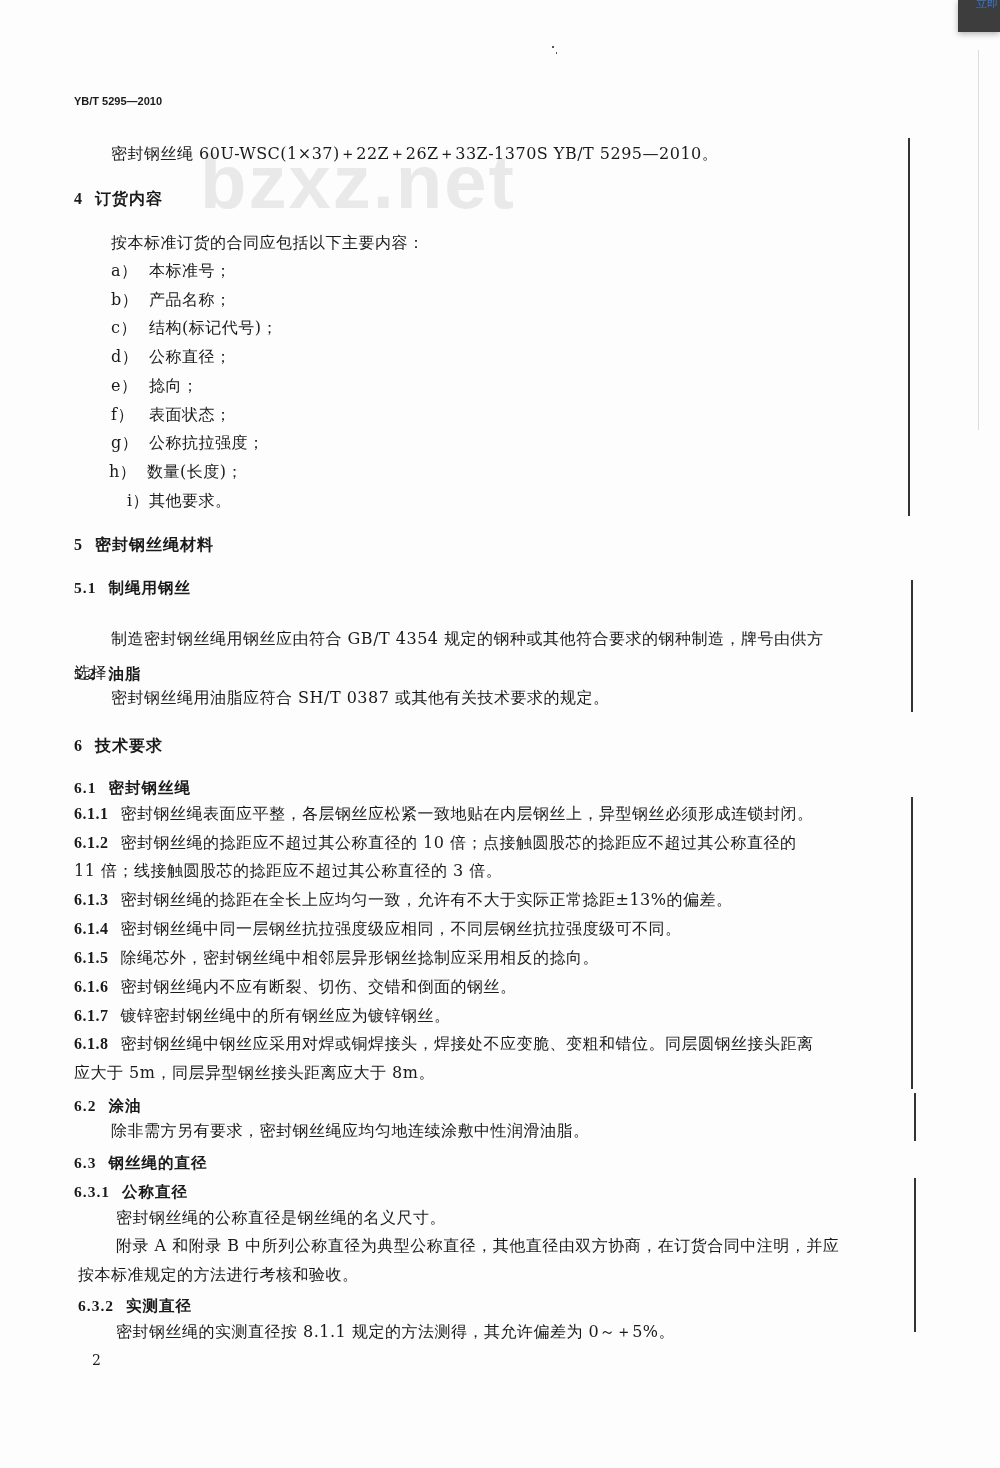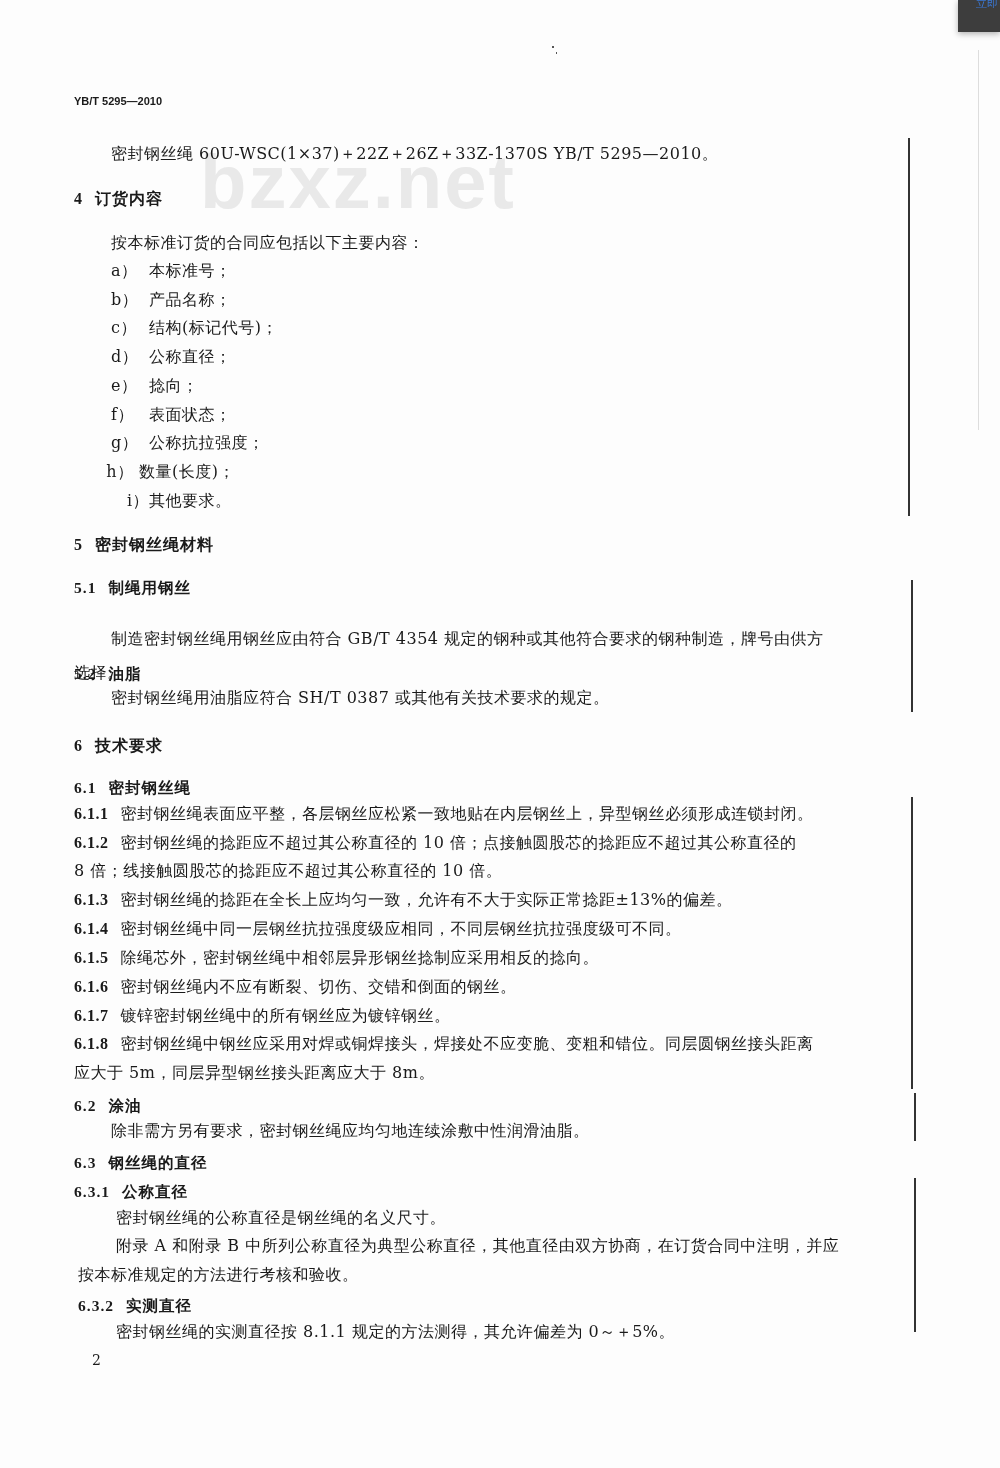--- a/index.html
+++ b/index.html
@@ -54,21 +54,21 @@
     </div>
     <div class="abs body" style="left:111px;top:233px;">按本标准订货的合同应包括以下主要内容：</div>
 
     <div class="abs body" style="left:111px;top:261px;"><span class="list-label">a）</span><span>本标准号；</span></div>
     <div class="abs body" style="left:111px;top:290px;"><span class="list-label">b）</span><span>产品名称；</span></div>
     <div class="abs body" style="left:111px;top:318px;"><span class="list-label">c）</span><span>结构(标记代号)；</span></div>
     <div class="abs body" style="left:111px;top:347px;"><span class="list-label">d）</span><span>公称直径；</span></div>
     <div class="abs body" style="left:111px;top:376px;"><span class="list-label">e）</span><span>捻向；</span></div>
     <div class="abs body" style="left:111px;top:405px;"><span class="list-label">f）</span><span>表面状态；</span></div>
     <div class="abs body" style="left:111px;top:433px;"><span class="list-label">g）</span><span>公称抗拉强度；</span></div>
-    <div class="abs body" style="left:101px;top:462px;text-align:center;"><span class="list-label">h）</span><span>数量(长度)；</span></div>
+    <div class="abs body" style="left:109px;top:462px;"><span class="list-label">h）</span><span>数量(长度)；</span></div>
     <div class="abs body" style="left:111px;top:491px;text-align:right;"><span class="list-label">i）</span><span>其他要求。</span></div>
 
     <div class="abs h1" style="left:74px;top:535px;">
       <span class="num">5</span><span>密封钢丝绳材料</span>
     </div>
     <div class="abs h2" style="left:74px;top:578px;">
       <span class="num">5.1</span><span>制绳用钢丝</span>
     </div>
     <div class="abs body" style="left:111px;top:601px;margin-top:28px;">制造密封钢丝绳用钢丝应由符合 GB/T 4354 规定的钢种或其他符合要求的钢种制造，牌号由供方</div>
     <div class="abs body" style="left:74px;top:635px;margin-top:28px;">选择。</div>
@@ -79,21 +79,21 @@
 
     <div class="abs h1" style="left:74px;top:736px;">
       <span class="num">6</span><span>技术要求</span>
     </div>
     <div class="abs h2" style="left:74px;top:778px;">
       <span class="num">6.1</span><span>密封钢丝绳</span>
     </div>
 
     <div class="abs body" style="left:74px;top:804px;"><span class="num">6.1.1</span><span>密封钢丝绳表面应平整，各层钢丝应松紧一致地贴在内层钢丝上，异型钢丝必须形成连锁封闭。</span></div>
     <div class="abs body" style="left:74px;top:833px;"><span class="num">6.1.2</span><span>密封钢丝绳的捻距应不超过其公称直径的 10 倍；点接触圆股芯的捻距应不超过其公称直径的</span></div>
-    <div class="abs body" style="left:74px;top:861px;">8 倍；线接触圆股芯的捻距应不超过其公称直径的 10 倍。</div>
+    <div class="abs body" style="left:74px;top:861px;">11 倍；线接触圆股芯的捻距应不超过其公称直径的 3 倍。</div>
     <div class="abs body" style="left:74px;top:890px;"><span class="num">6.1.3</span><span>密封钢丝绳的捻距在全长上应均匀一致，允许有不大于实际正常捻距±13%的偏差。</span></div>
     <div class="abs body" style="left:74px;top:919px;"><span class="num">6.1.4</span><span>密封钢丝绳中同一层钢丝抗拉强度级应相同，不同层钢丝抗拉强度级可不同。</span></div>
     <div class="abs body" style="left:74px;top:948px;"><span class="num">6.1.5</span><span>除绳芯外，密封钢丝绳中相邻层异形钢丝捻制应采用相反的捻向。</span></div>
     <div class="abs body" style="left:74px;top:977px;"><span class="num">6.1.6</span><span>密封钢丝绳内不应有断裂、切伤、交错和倒面的钢丝。</span></div>
     <div class="abs body" style="left:74px;top:1006px;"><span class="num">6.1.7</span><span>镀锌密封钢丝绳中的所有钢丝应为镀锌钢丝。</span></div>
     <div class="abs body" style="left:74px;top:1034px;"><span class="num">6.1.8</span><span>密封钢丝绳中钢丝应采用对焊或铜焊接头，焊接处不应变脆、变粗和错位。同层圆钢丝接头距离</span></div>
     <div class="abs body" style="left:74px;top:1063px;">应大于 5m，同层异型钢丝接头距离应大于 8m。</div>
 
     <div class="abs h2" style="left:74px;top:1096px;">
       <span class="num">6.2</span><span>涂油</span>

